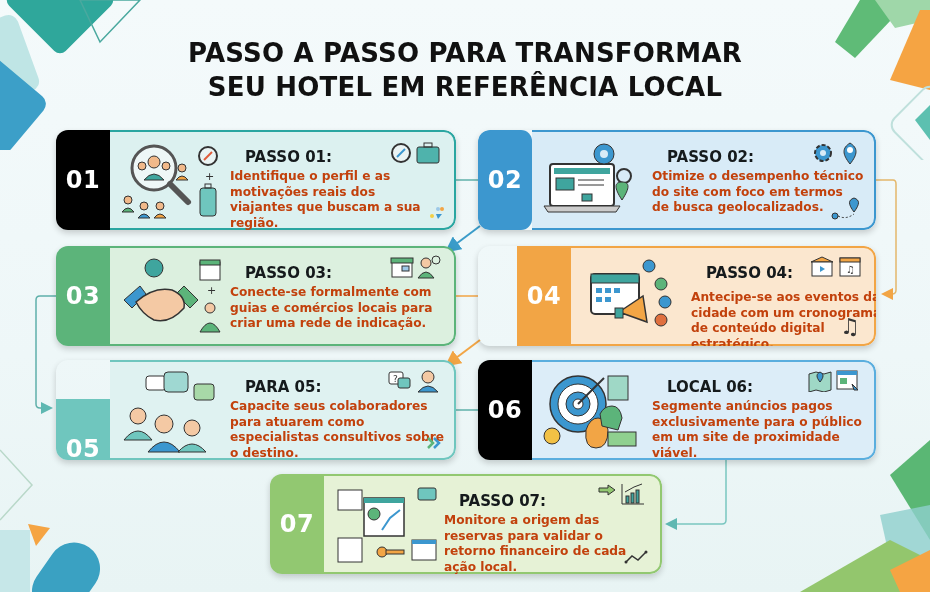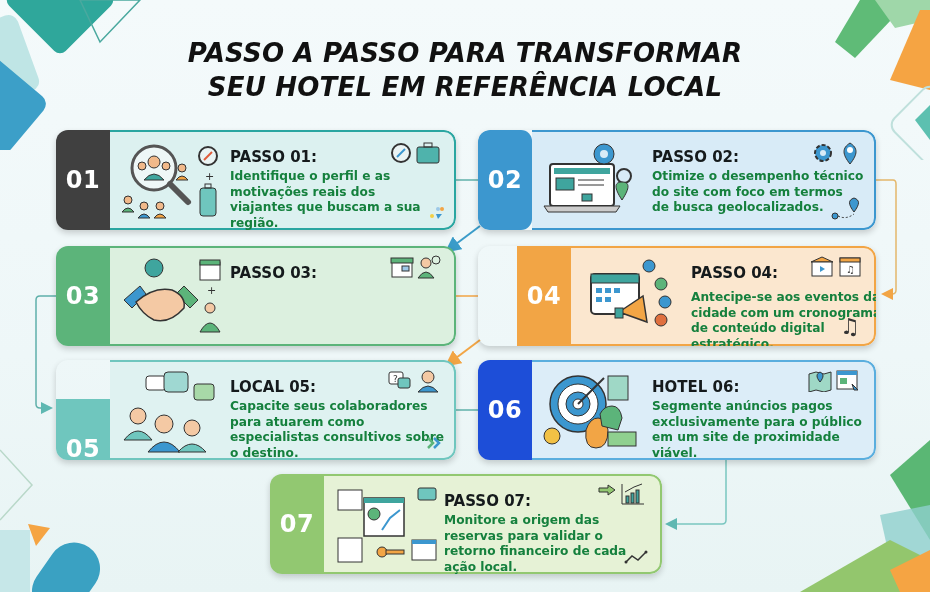--- a/index.html
+++ b/index.html
@@ -8,37 +8,37 @@
     position: relative;
     background: linear-gradient(180deg, #f4fafb 0%, #eef7f8 60%, #e8f4f4 100%);
     font-family: "DejaVu Sans", sans-serif;
     color: #151a1c;
   }
   .deco { position: absolute; }
   .title {
     position: absolute; left: 0; top: 36px; width: 930px;
     text-align: center; font-family: "DejaVu Sans", sans-serif;
     font-weight: bold; font-size: 26px; line-height: 34px;
-    letter-spacing: 0.2px; color: #111; font-style: italic;
+    letter-spacing: 0.2px; color: #111;
   }
   .card {
     position: absolute; border-radius: 12px; overflow: hidden;
     box-shadow: 0 3px 6px rgba(0,0,0,0.18);
     display: flex;
   }
   .num {
     width: 54px; height: 100%; display: flex; align-items: center; justify-content: center;
     color: #fff; font-weight: bold; font-size: 24px; letter-spacing: 0.5px;
     font-family: "DejaVu Sans", sans-serif;
   }
   .body { flex: 1; position: relative; border: 2px solid; border-left: none; border-radius: 0 12px 12px 0; }
   .illus { position: absolute; left: 10px; top: 8px; width: 108px; height: 84px; }
   .text { position: absolute; left: 120px; top: 16px; right: 8px; }
-  .step-label { font-weight: bold; font-size: 15px; line-height: 18px; margin-bottom: 3px; }
-  .step-desc { font-size: 12.2px; line-height: 15.5px; font-weight: bold; color: #15803d; }
+  .step-label { font-weight: bold; font-size: 15px; line-height: 18px; margin-bottom: 3px; margin-left: 15px; }
+  .step-desc { font-size: 12.2px; line-height: 15.5px; font-weight: bold; color: #c2410c; }
   .corner-icon { position: absolute; }
   svg { display: block; }
   .conn { position: absolute; left: 0; top: 0; width: 930px; height: 592px; pointer-events: none; }
 </style>
 </head>
 <body>
 
 <svg class="deco" style="left:0;top:0" width="160" height="150" viewBox="0 0 160 150">
   <rect x="20" y="-40" width="80" height="80" rx="8" transform="rotate(45 60 0)" fill="#2fa79b"></rect>
   <path d="M80 0 L140 0 L100 42 Z" fill="none" stroke="#4aa99f" stroke-width="1.5"></path>
@@ -86,21 +86,21 @@
   <line x1="480" y1="226" x2="448" y2="250" stroke="#3a9cc9" stroke-width="2" marker-end="url(#ab)"></line>
   <path d="M876 180 H893 Q896 180 896 184 V290 Q896 294 892 294 H884" fill="none" stroke="#e4b76b" stroke-width="1.5" marker-end="url(#ao)"></path>
   <line x1="455" y1="296" x2="478" y2="296" stroke="#f2a545" stroke-width="1.5"></line>
   <line x1="480" y1="340" x2="448" y2="364" stroke="#f2a545" stroke-width="2" marker-end="url(#ao)"></line>
   <path d="M56 296 H40 Q36 296 36 300 V404 Q36 408 40 408 H50" fill="none" stroke="#5fb0aa" stroke-width="1.5" marker-end="url(#at)"></path>
   <line x1="455" y1="410" x2="478" y2="410" stroke="#5fb0aa" stroke-width="1.5"></line>
   <path d="M726 456 V520 Q726 524 722 524 H668" fill="none" stroke="#7ac6c0" stroke-width="1.5" marker-end="url(#at)"></path>
 </svg>
 
 <div class="card" style="left:56px;top:130px;width:400px;height:100px;">
-  <div class="num" style="background:#404040;">01</div>
+  <div class="num" style="background:#000000;">01</div>
   <div class="body" style="background:#dcf1f0;border-color:#2aa6a1;">
     <svg class="illus" viewBox="0 0 108 84">
       <circle cx="34" cy="28" r="22" fill="#eef7f7" stroke="#555" stroke-width="3"></circle>
       <line x1="50" y1="44" x2="68" y2="62" stroke="#555" stroke-width="6" stroke-linecap="round"></line>
       <circle cx="34" cy="22" r="6" fill="#f1b98a" stroke="#333"></circle>
         <path d="M24 40 Q34 28 44 40 Z" fill="#3fa59e" stroke="#333"></path>
       <circle cx="22" cy="26" r="4" fill="#f1b98a" stroke="#333"></circle>
         <circle cx="46" cy="26" r="4" fill="#f1b98a" stroke="#333"></circle>
       <circle cx="62" cy="28" r="4" fill="#f1b98a" stroke="#333"></circle>
         <path d="M56 40 Q62 32 68 40 Z" fill="#f2a545" stroke="#333"></path>
@@ -182,20 +182,21 @@
       <path d="M64 30 L78 44 L70 52 L56 38 Z" fill="#5cb47a" stroke="#333"></path>
       <path d="M16 46 Q34 30 52 34 Q66 40 64 52 Q50 68 34 64 Q22 58 16 46 Z" fill="#f4c9a4" stroke="#333" stroke-width="1.5"></path>
       <rect x="80" y="6" width="20" height="18" fill="#fff" stroke="#333"></rect>
         <rect x="80" y="4" width="20" height="5" fill="#5cb47a" stroke="#333"></rect>
       <text x="87" y="38" font-size="11" fill="#333" font-family="DejaVu Sans, sans-serif">+</text>
       <circle cx="90" cy="52" r="5" fill="#f4c9a4" stroke="#333"></circle>
         <path d="M80 76 Q90 58 100 76 Z" fill="#5cb47a" stroke="#333"></path>
     </svg>
     <div class="text">
       <div class="step-label">PASSO 03:</div>
+      <div class="step-desc" style="width:215px;">Conecte-se formalmente com guias e comércios locais para criar uma rede de indicação.</div>
     </div>
     <svg class="corner-icon" style="right:40px;top:8px" width="24" height="22" viewBox="0 0 24 22">
         <rect x="2" y="6" width="20" height="15" fill="#fff" stroke="#333"></rect>
         <rect x="1" y="2" width="22" height="5" fill="#5cb47a" stroke="#333"></rect>
         <rect x="12" y="10" width="7" height="5" fill="#9ec9e8" stroke="#333"></rect>
       </svg>
     <svg class="corner-icon" style="right:12px;top:6px" width="26" height="26" viewBox="0 0 26 26">
         <circle cx="10" cy="9" r="5" fill="#f4c9a4" stroke="#333"></circle>
         <path d="M2 24 Q10 12 18 24 Z" fill="#5cb47a" stroke="#333"></path>
         <circle cx="20" cy="6" r="4" fill="#dcf0df" stroke="#333"></circle>
@@ -251,56 +252,56 @@
       <rect x="44" y="2" width="24" height="20" rx="4" fill="#9fd8d2" stroke="#333"></rect>
       <rect x="74" y="14" width="20" height="16" rx="3" fill="#a8d9a8" stroke="#333"></rect>
       <circle cx="18" cy="46" r="8" fill="#f4c9a4" stroke="#333"></circle>
         <path d="M4 70 Q18 52 32 70 Z" fill="#6fc6be" stroke="#333"></path>
       <circle cx="44" cy="54" r="9" fill="#f4c9a4" stroke="#333"></circle>
         <path d="M28 82 Q44 62 60 82 Z" fill="#3c97cf" stroke="#333"></path>
       <circle cx="72" cy="58" r="8" fill="#f4c9a4" stroke="#333"></circle>
         <path d="M58 82 Q72 66 86 82 Z" fill="#6fc6be" stroke="#333"></path>
     </svg>
     <div class="text">
-      <div class="step-label">LOCAL 05:</div>
+      <div class="step-label">PARA 05:</div>
       <div class="step-desc" style="width:215px;">Capacite seus colaboradores para atuarem como especialistas consultivos sobre o destino.</div>
     </div>
     <svg class="corner-icon" style="right:42px;top:8px" width="24" height="22" viewBox="0 0 24 22">
         <rect x="1" y="2" width="14" height="12" rx="2" fill="#fff" stroke="#333"></rect>
         <text x="5" y="12" font-size="9" fill="#333" font-family="DejaVu Sans, sans-serif">?</text>
         <rect x="10" y="8" width="12" height="10" rx="2" fill="#6fc6be" stroke="#333"></rect>
       </svg>
     <svg class="corner-icon" style="right:14px;top:6px" width="24" height="26" viewBox="0 0 24 26">
         <circle cx="12" cy="9" r="6" fill="#f4c9a4" stroke="#333"></circle>
         <path d="M2 24 Q12 12 22 24 Z" fill="#3c97cf" stroke="#333"></path>
       </svg>
     <svg class="corner-icon" style="right:12px;bottom:8px" width="16" height="14" viewBox="0 0 16 14">
         <path d="M2 2 L7 7 L2 12" fill="none" stroke="#5cb47a" stroke-width="2.5"></path>
         <path d="M8 2 L13 7 L8 12" fill="none" stroke="#3c97cf" stroke-width="2.5"></path>
       </svg>
   </div>
 </div>
 
 <div class="card" style="left:478px;top:360px;width:398px;height:100px;">
-  <div class="num" style="background:#1d4ed8;">06</div>
+  <div class="num" style="background:#000000;">06</div>
   <div class="body" style="background:#dcedf8;border-color:#5aaede;">
     <svg class="illus" viewBox="0 0 108 84">
       <circle cx="36" cy="34" r="28" fill="#3c97cf" stroke="#333" stroke-width="1.5"></circle>
       <circle cx="36" cy="34" r="20" fill="#fff" stroke="#333"></circle>
       <circle cx="36" cy="34" r="12" fill="#3c97cf" stroke="#333"></circle>
       <circle cx="36" cy="34" r="5" fill="#fff" stroke="#333"></circle>
       <line x1="36" y1="34" x2="62" y2="8" stroke="#333" stroke-width="2"></line>
       <rect x="66" y="6" width="20" height="24" fill="#9fd8c6" stroke="#333"></rect>
       <circle cx="10" cy="66" r="8" fill="#f2c145" stroke="#333"></circle>
       <path d="M44 60 Q48 48 56 48 Q64 48 66 60 Q66 78 54 78 Q42 78 44 60 Z" fill="#f2a545" stroke="#333"></path>
       <path d="M58 44 Q62 36 70 36 Q78 36 80 48 L76 60 L60 56 Z" fill="#5cb47a" stroke="#333"></path>
       <rect x="66" y="62" width="28" height="14" fill="#8fd08f" stroke="#333"></rect>
     </svg>
     <div class="text">
-      <div class="step-label">HOTEL 06:</div>
+      <div class="step-label">LOCAL 06:</div>
       <div class="step-desc" style="width:225px;">Segmente anúncios pagos exclusivamente para o público em um site de proximidade viável.</div>
     </div>
     <svg class="corner-icon" style="right:42px;top:8px" width="24" height="22" viewBox="0 0 24 22">
         <path d="M1 4 L8 2 L16 4 L23 2 L23 20 L16 22 L8 20 L1 22 Z" fill="#9fd8c6" stroke="#333"></path>
         <path d="M12 12 C8 7 8 4 12 2 C16 4 16 7 12 12 Z" fill="#3c97cf" stroke="#333"></path>
       </svg>
     <svg class="corner-icon" style="right:14px;top:8px" width="24" height="24" viewBox="0 0 24 24">
         <rect x="1" y="1" width="20" height="18" fill="#fff" stroke="#333"></rect>
         <rect x="1" y="1" width="20" height="4" fill="#3c97cf"></rect>
         <rect x="4" y="8" width="7" height="6" fill="#5cb47a"></rect>

